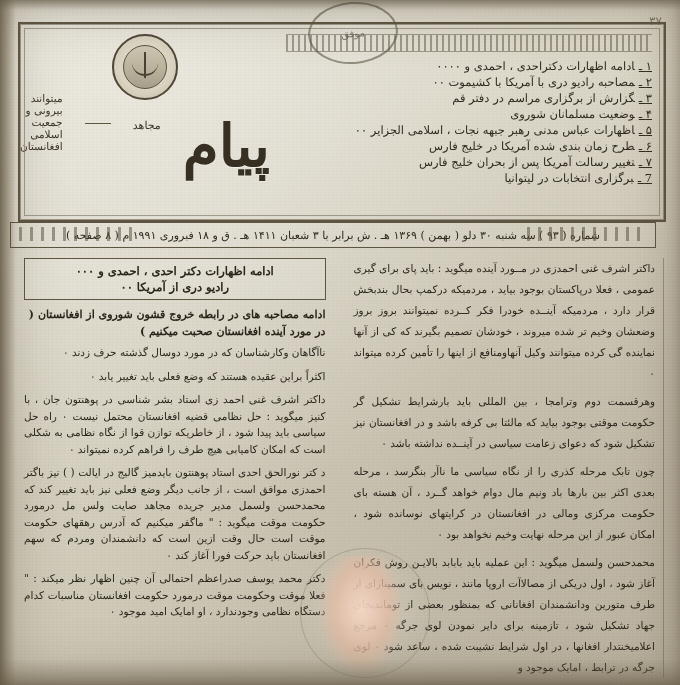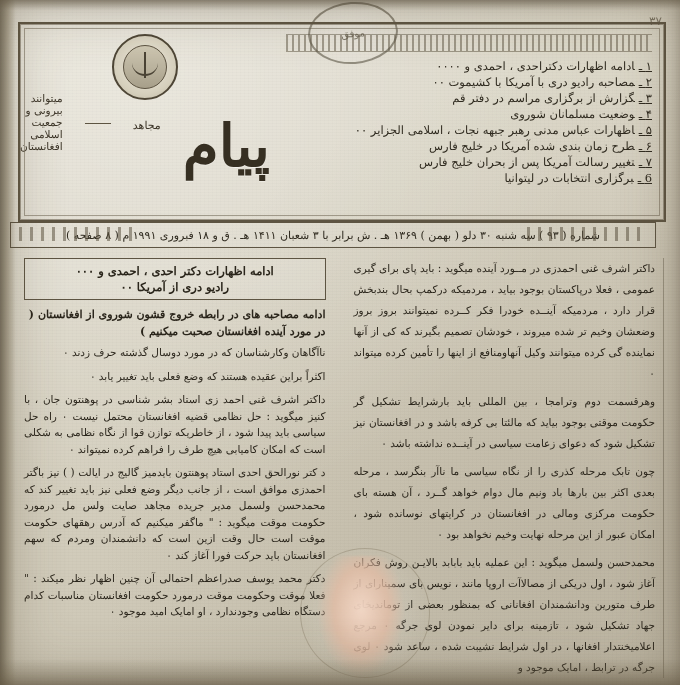--- a/index.html
+++ b/index.html
@@ -226,21 +226,21 @@
           <div class="bismillah"></div>
         </div>
         <ul class="toc">
           <li><span class="num">۱ ـ</span><span>ادامه اظهارات دکتراحدی ، احمدی و ۰۰۰۰</span></li>
           <li><span class="num">۲ ـ</span><span>مصاحبه رادیو دری با آمریکا با کشیموت ۰۰</span></li>
           <li><span class="num">۳ ـ</span><span>گزارش از برگزاری مراسم در دفتر قم</span></li>
           <li><span class="num">۴ ـ</span><span>وضعیت مسلمانان شوروی</span></li>
           <li><span class="num">۵ ـ</span><span>اظهارات عباس مدنی رهبر جبهه نجات ، اسلامی الجزایر ۰۰</span></li>
           <li><span class="num">۶ ـ</span><span>طرح زمان بندی شده آمریکا در خلیج فارس</span></li>
           <li><span class="num">۷ ـ</span><span>تغییر رسالت آمریکا پس از بحران خلیج فارس</span></li>
-          <li><span class="num">6 ـ</span><span>برگزاری انتخابات در لیتوانیا</span></li>
+          <li><span class="num">7 ـ</span><span>برگزاری انتخابات در لیتوانیا</span></li>
         </ul>
       </div>
 
       <div class="nameplate">
         <div class="emblem">
           <div class="emblem-inner"></div>
         </div>
         <div class="paper-title">پیام</div>
         <div class="paper-subtitle">مجاهد</div>
         <div class="nameplate-rule"></div>

